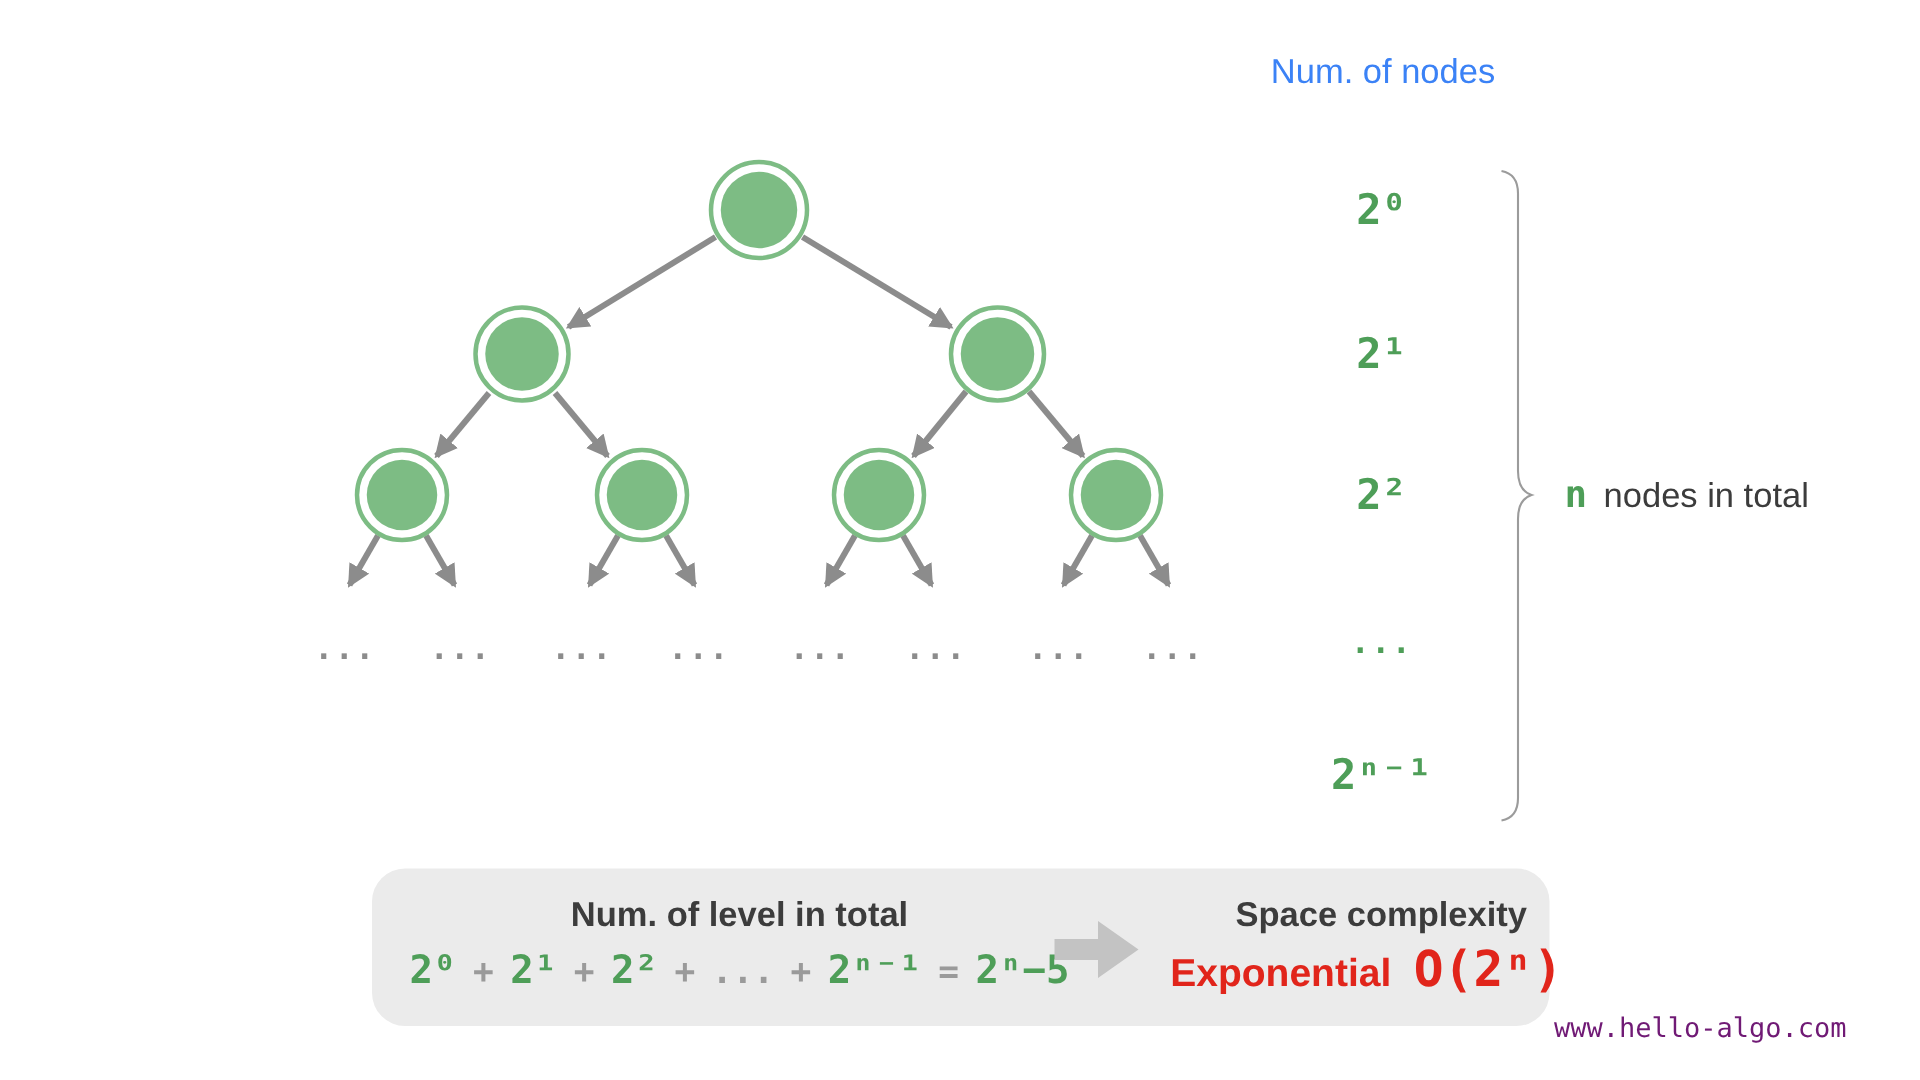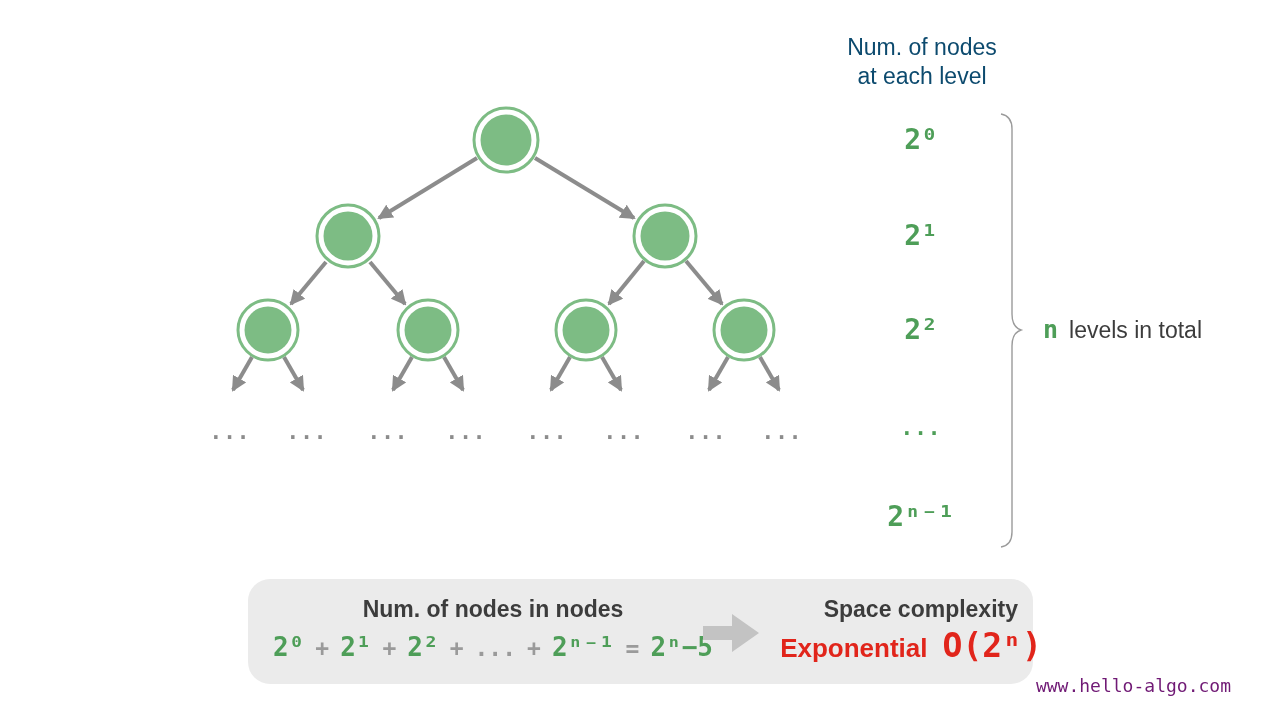--- a/index.html
+++ b/index.html
@@ -1,21 +1,21 @@
 <!DOCTYPE html>
 <html><head>
 <meta charset="utf-8">
 <style>
   html,body{margin:0;padding:0;background:#ffffff;}
   .canvas{position:relative;width:1280px;height:720px;background:#ffffff;
           font-family:"Liberation Sans",sans-serif;overflow:hidden;}
 
   
   .hdr{position:absolute;left:922px;top:33px;transform:translateX(-50%);
-       text-align:center;font-size:23px;line-height:29px;color:#0c4a6e;white-space:nowrap;}
+       text-align:center;font-size:23px;line-height:29px;color:#3b82f6;white-space:nowrap;}
 
   
   .lvl{position:absolute;left:921px;transform:translateX(-50%);
        font-family:"DejaVu Sans Mono",monospace;font-weight:bold;color:#4E9E58;
        font-size:28px;white-space:nowrap;}
 
   
   .dots-row span{position:absolute;transform:translateX(-50%);top:420px;
        font-family:"DejaVu Sans Mono",monospace;font-weight:bold;font-size:21px;
        color:#8C8C8C;letter-spacing:1px;}
@@ -45,21 +45,21 @@
 
   svg.overlay{position:absolute;left:0;top:0;pointer-events:none;}
 </style>
 </head>
 <body>
 
 <div class="canvas">
 
   <div class="sumbox">
     <div class="sum-left">
-      <div class="sum-title">Num. of nodes in nodes</div>
+      <div class="sum-title">Num. of level in total</div>
       <div class="formula">
         <span class="tok-g">2⁰</span>
         <span class="tok-o">+</span>
         <span class="tok-g">2¹</span>
         <span class="tok-o">+</span>
         <span class="tok-g">2²</span>
         <span class="tok-o">+</span>
         <span class="tok-o">...</span>
         <span class="tok-o">+</span>
         <span class="tok-g">2ⁿ⁻¹</span>
@@ -144,29 +144,28 @@
     <span style="left:388px">...</span>
     <span style="left:466px">...</span>
     <span style="left:547px">...</span>
     <span style="left:624px">...</span>
     <span style="left:706px">...</span>
     <span style="left:782px">...</span>
   </div>
 
   <div class="hdr">
     <div>Num. of nodes</div>
-    <div>at each level</div>
   </div>
 
   <div class="lvl" style="top:123px">2⁰</div>
   <div class="lvl" style="top:219px">2¹</div>
   <div class="lvl" style="top:313px">2²</div>
   <div class="lvl" style="top:416px;font-size:21px;letter-spacing:1px">...</div>
   <div class="lvl" style="top:500px">2ⁿ⁻¹</div>
 
   <div class="brace-label">
     <span class="n">n</span>
-    <span>levels in total</span>
+    <span>nodes in total</span>
   </div>
 
   <div class="watermark">www.hello-algo.com</div>
 
 </div>
 
 </body></html>

